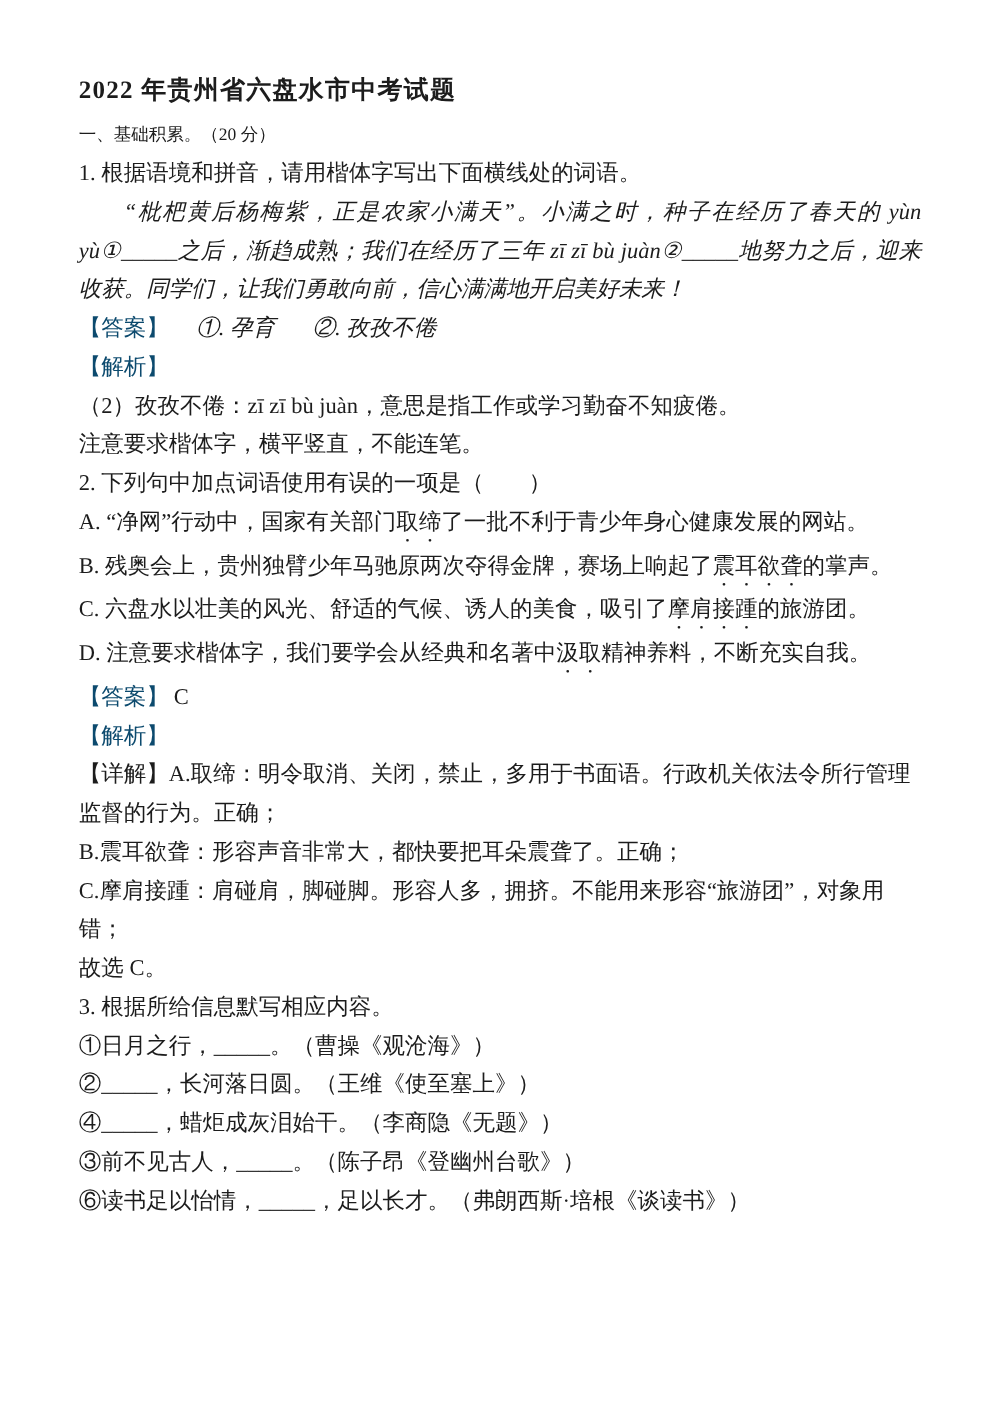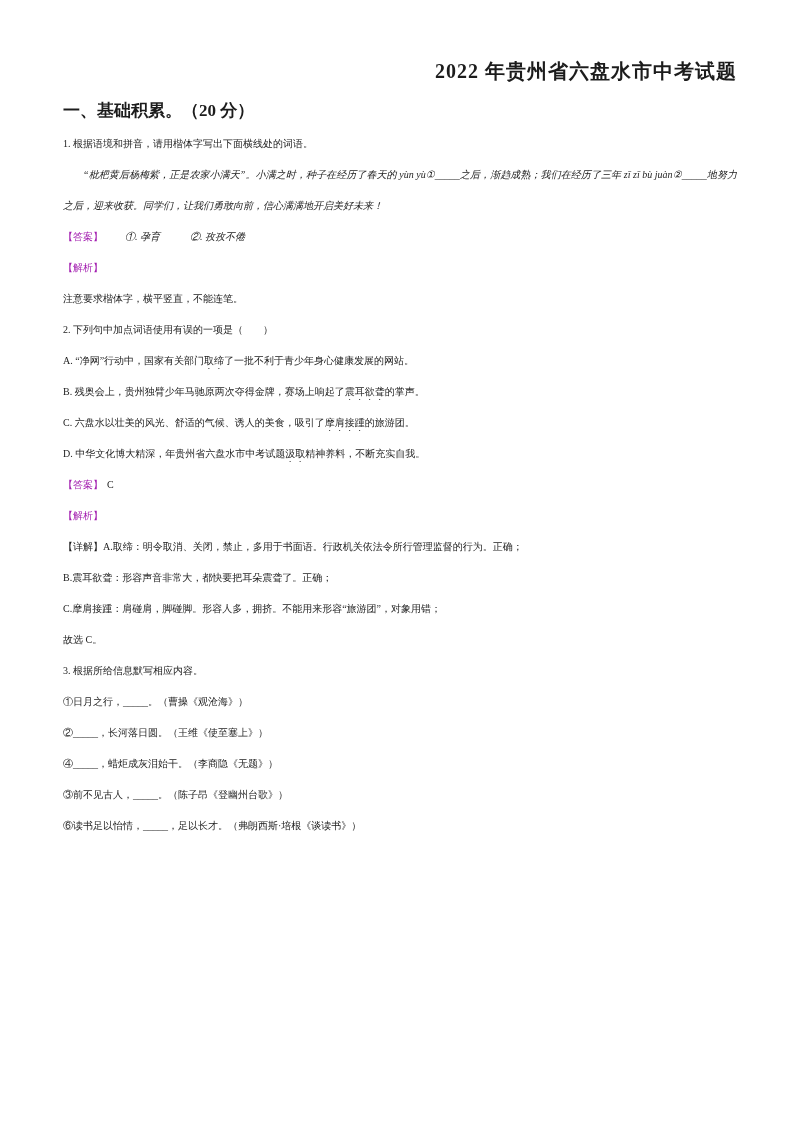--- a/index.html
+++ b/index.html
@@ -13,43 +13,43 @@
     color: #1c1c1c;
   }
   .page {
     box-sizing: border-box;
     width: 793px;
     height: 1122px;
     padding: 54px 56px 0 63px;
     background: #ffffff;
   }
   .doc-title {
-    text-align: right;
+    text-align: left;
     font-size: 20px;
     font-weight: bold;
     margin: 4px 0 14px 0;
     letter-spacing: 1px;
   }
   .section-heading {
-    font-size: 17px;
-    font-weight: bold;
+    font-size: 14px;
+    font-weight: normal;
     margin: 14px 0 6px 0;
   }
   .line {
-    font-size: 10px;
+    font-size: 18px;
     line-height: 31px;
     margin: 0;
   }
   .passage {
     font-style: italic;           
     text-indent: 2em;
     text-align: justify;
   }
   .kaiti { font-style: italic; }
-  .blue { color: #a21caf; }
+  .blue { color: #0c4a6e; }
   .ans-gap1 { margin-left: 22px; }
   .ans-gap2 { margin-left: 30px; }
   .ans-choice { margin-left: 4px; }
   .dots {
     -webkit-text-emphasis: filled dot;
     -webkit-text-emphasis-position: under right;
     text-emphasis: filled dot;
     text-emphasis-position: under right;
     text-align: right;
   }
@@ -65,31 +65,32 @@
 
   <p class="line">1. 根据语境和拼音，请用楷体字写出下面横线处的词语。</p>
   <p class="line passage">“枇杷黄后杨梅紫，正是农家小满天”。小满之时，种子在经历了春天的 yùn yù①_____之后，渐趋成熟；我们在经历了三年 zī zī bù juàn②_____地努力之后，迎来收获。同学们，让我们勇敢向前，信心满满地开启美好未来！</p>
 
   <p class="line">
     <span class="blue">【答案】</span><span class="kaiti ans-gap1">①. 孕育</span><span class="kaiti ans-gap2">②. 孜孜不倦</span>
   </p>
   <p class="line">
     <span class="blue">【解析】</span>
   </p>
+  <p class="line">（2）孜孜不倦：zī zī bù juàn，意思是指工作或学习勤奋不知疲倦。</p>
   <p class="line">注意要求楷体字，横平竖直，不能连笔。</p>
 
   <p class="line">2. 下列句中加点词语使用有误的一项是（　　）</p>
 
   <p class="line"><span>A. “净网”行动中，国家有关部门</span><span class="dots">取缔</span><span>了一批不利于青少年身心健康发展的网站。</span></p>
 
   <p class="line"><span>B. 残奥会上，贵州独臂少年马驰原两次夺得金牌，赛场上响起了</span><span class="dots">震耳欲聋</span><span>的掌声。</span></p>
 
   <p class="line"><span>C. 六盘水以壮美的风光、舒适的气候、诱人的美食，吸引了</span><span class="dots">摩肩接踵</span><span>的旅游团。</span></p>
 
-  <p class="line"><span>D. 中华文化博大精深，年贵州省六盘水市中考试题</span><span class="dots">汲取</span><span>精神养料，不断充实自我。</span></p>
+  <p class="line"><span>D. 注意要求楷体字，我们要学会从经典和名著中</span><span class="dots">汲取</span><span>精神养料，不断充实自我。</span></p>
 
   <p class="line">
     <span class="blue">【答案】</span><span class="ans-choice">C</span>
   </p>
   <p class="line">
     <span class="blue">【解析】</span>
   </p>
   <p class="line">【详解】A.取缔：明令取消、关闭，禁止，多用于书面语。行政机关依法令所行管理监督的行为。正确；</p>
   <p class="line">B.震耳欲聋：形容声音非常大，都快要把耳朵震聋了。正确；</p>
   <p class="line">C.摩肩接踵：肩碰肩，脚碰脚。形容人多，拥挤。不能用来形容“旅游团”，对象用错；</p>

